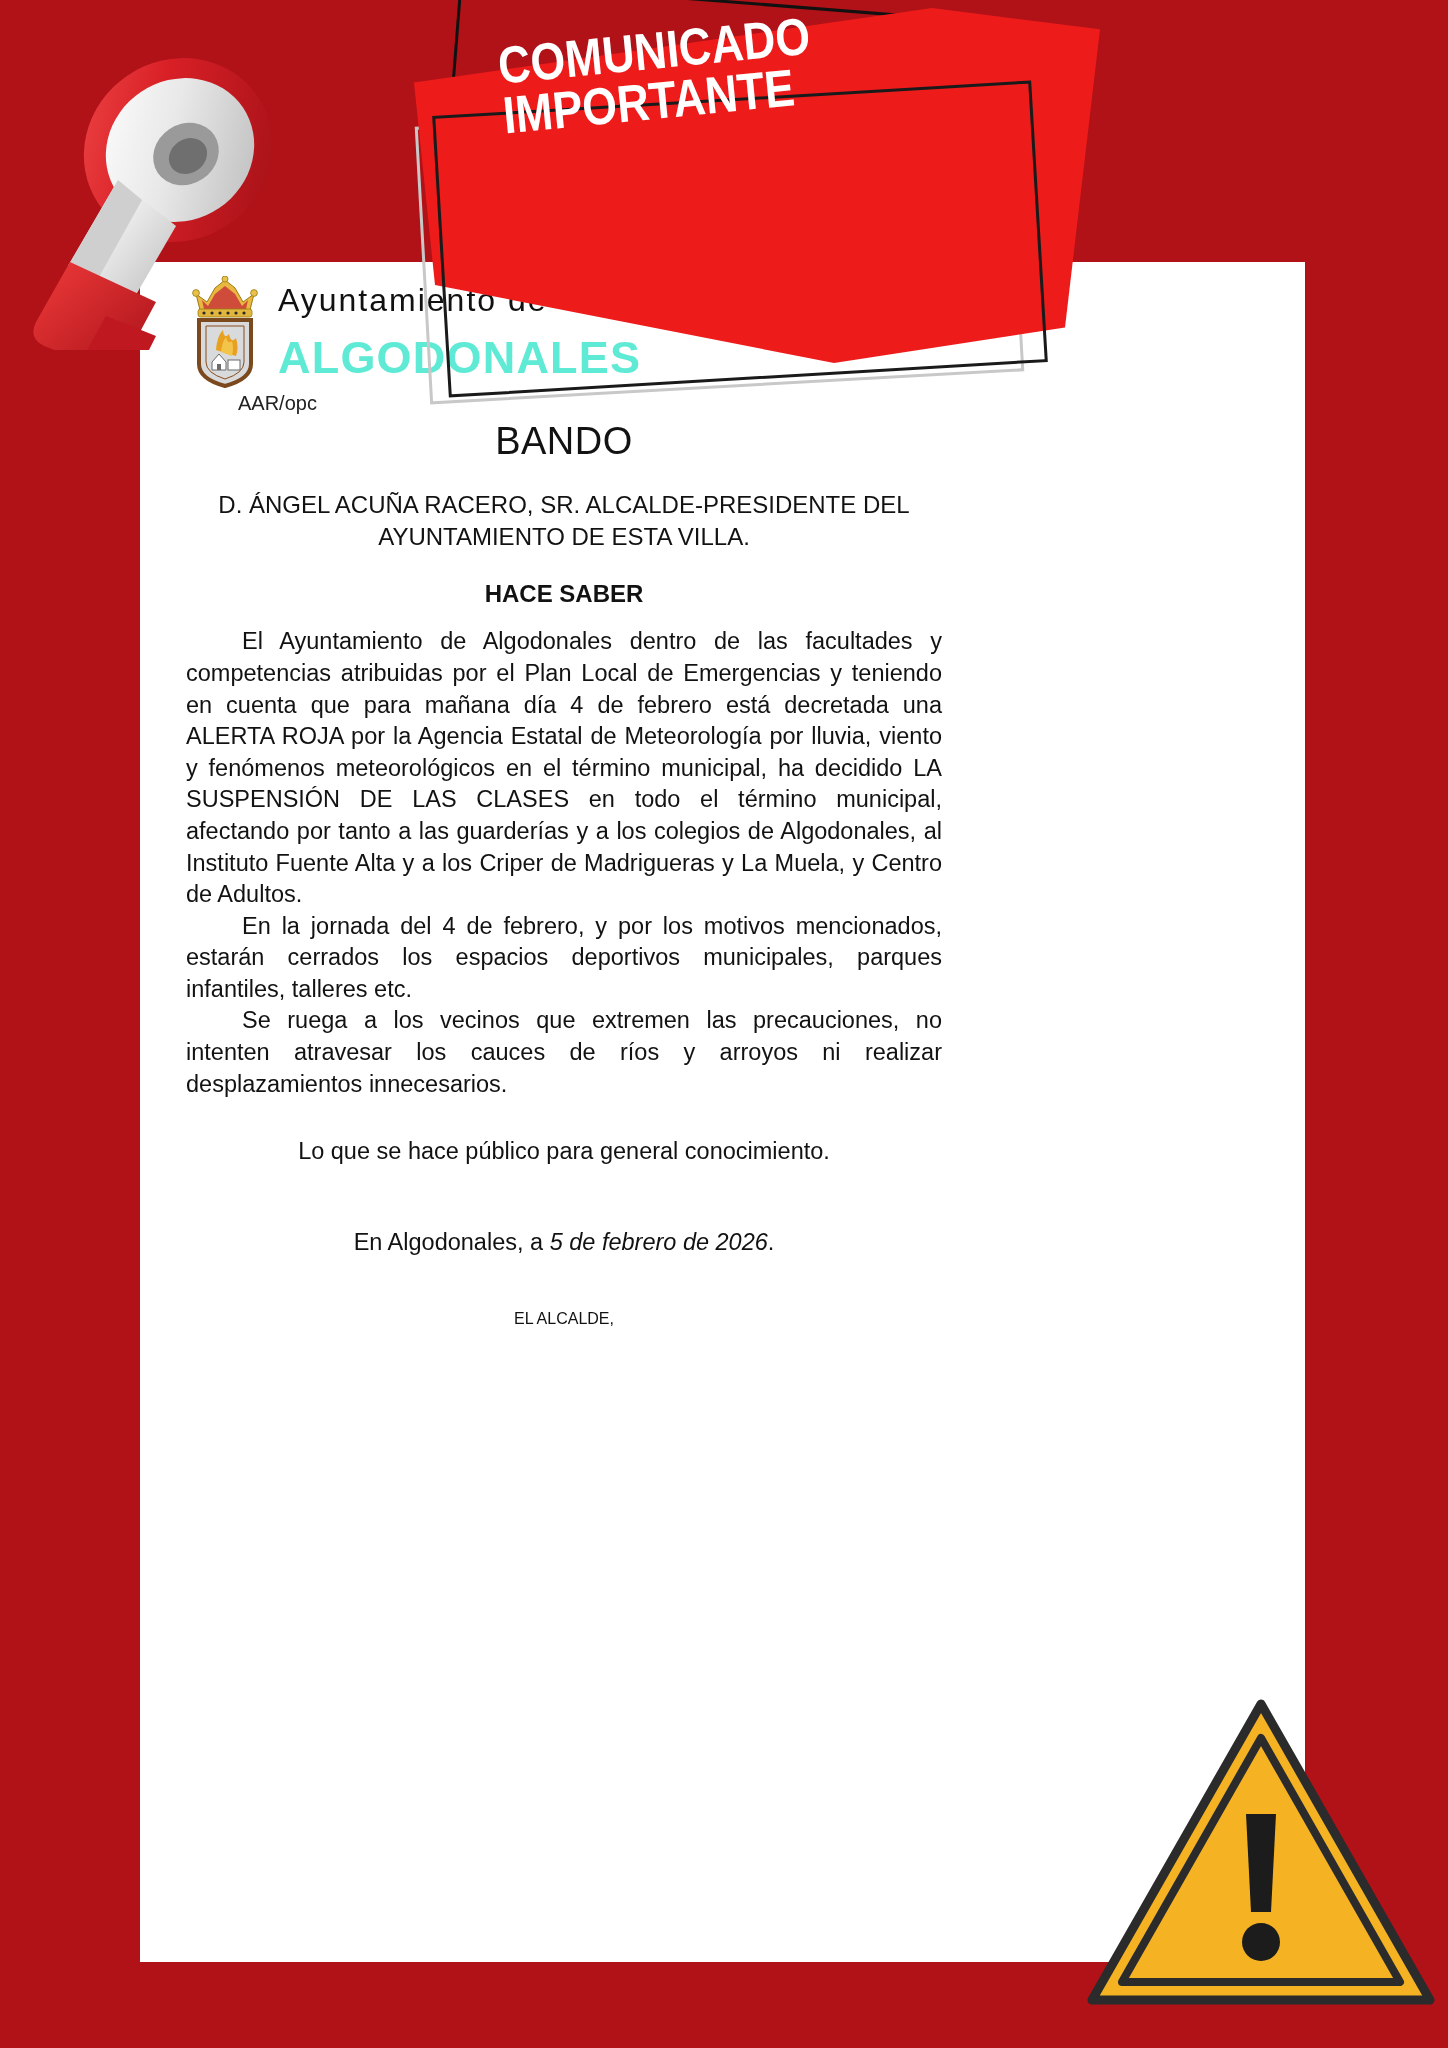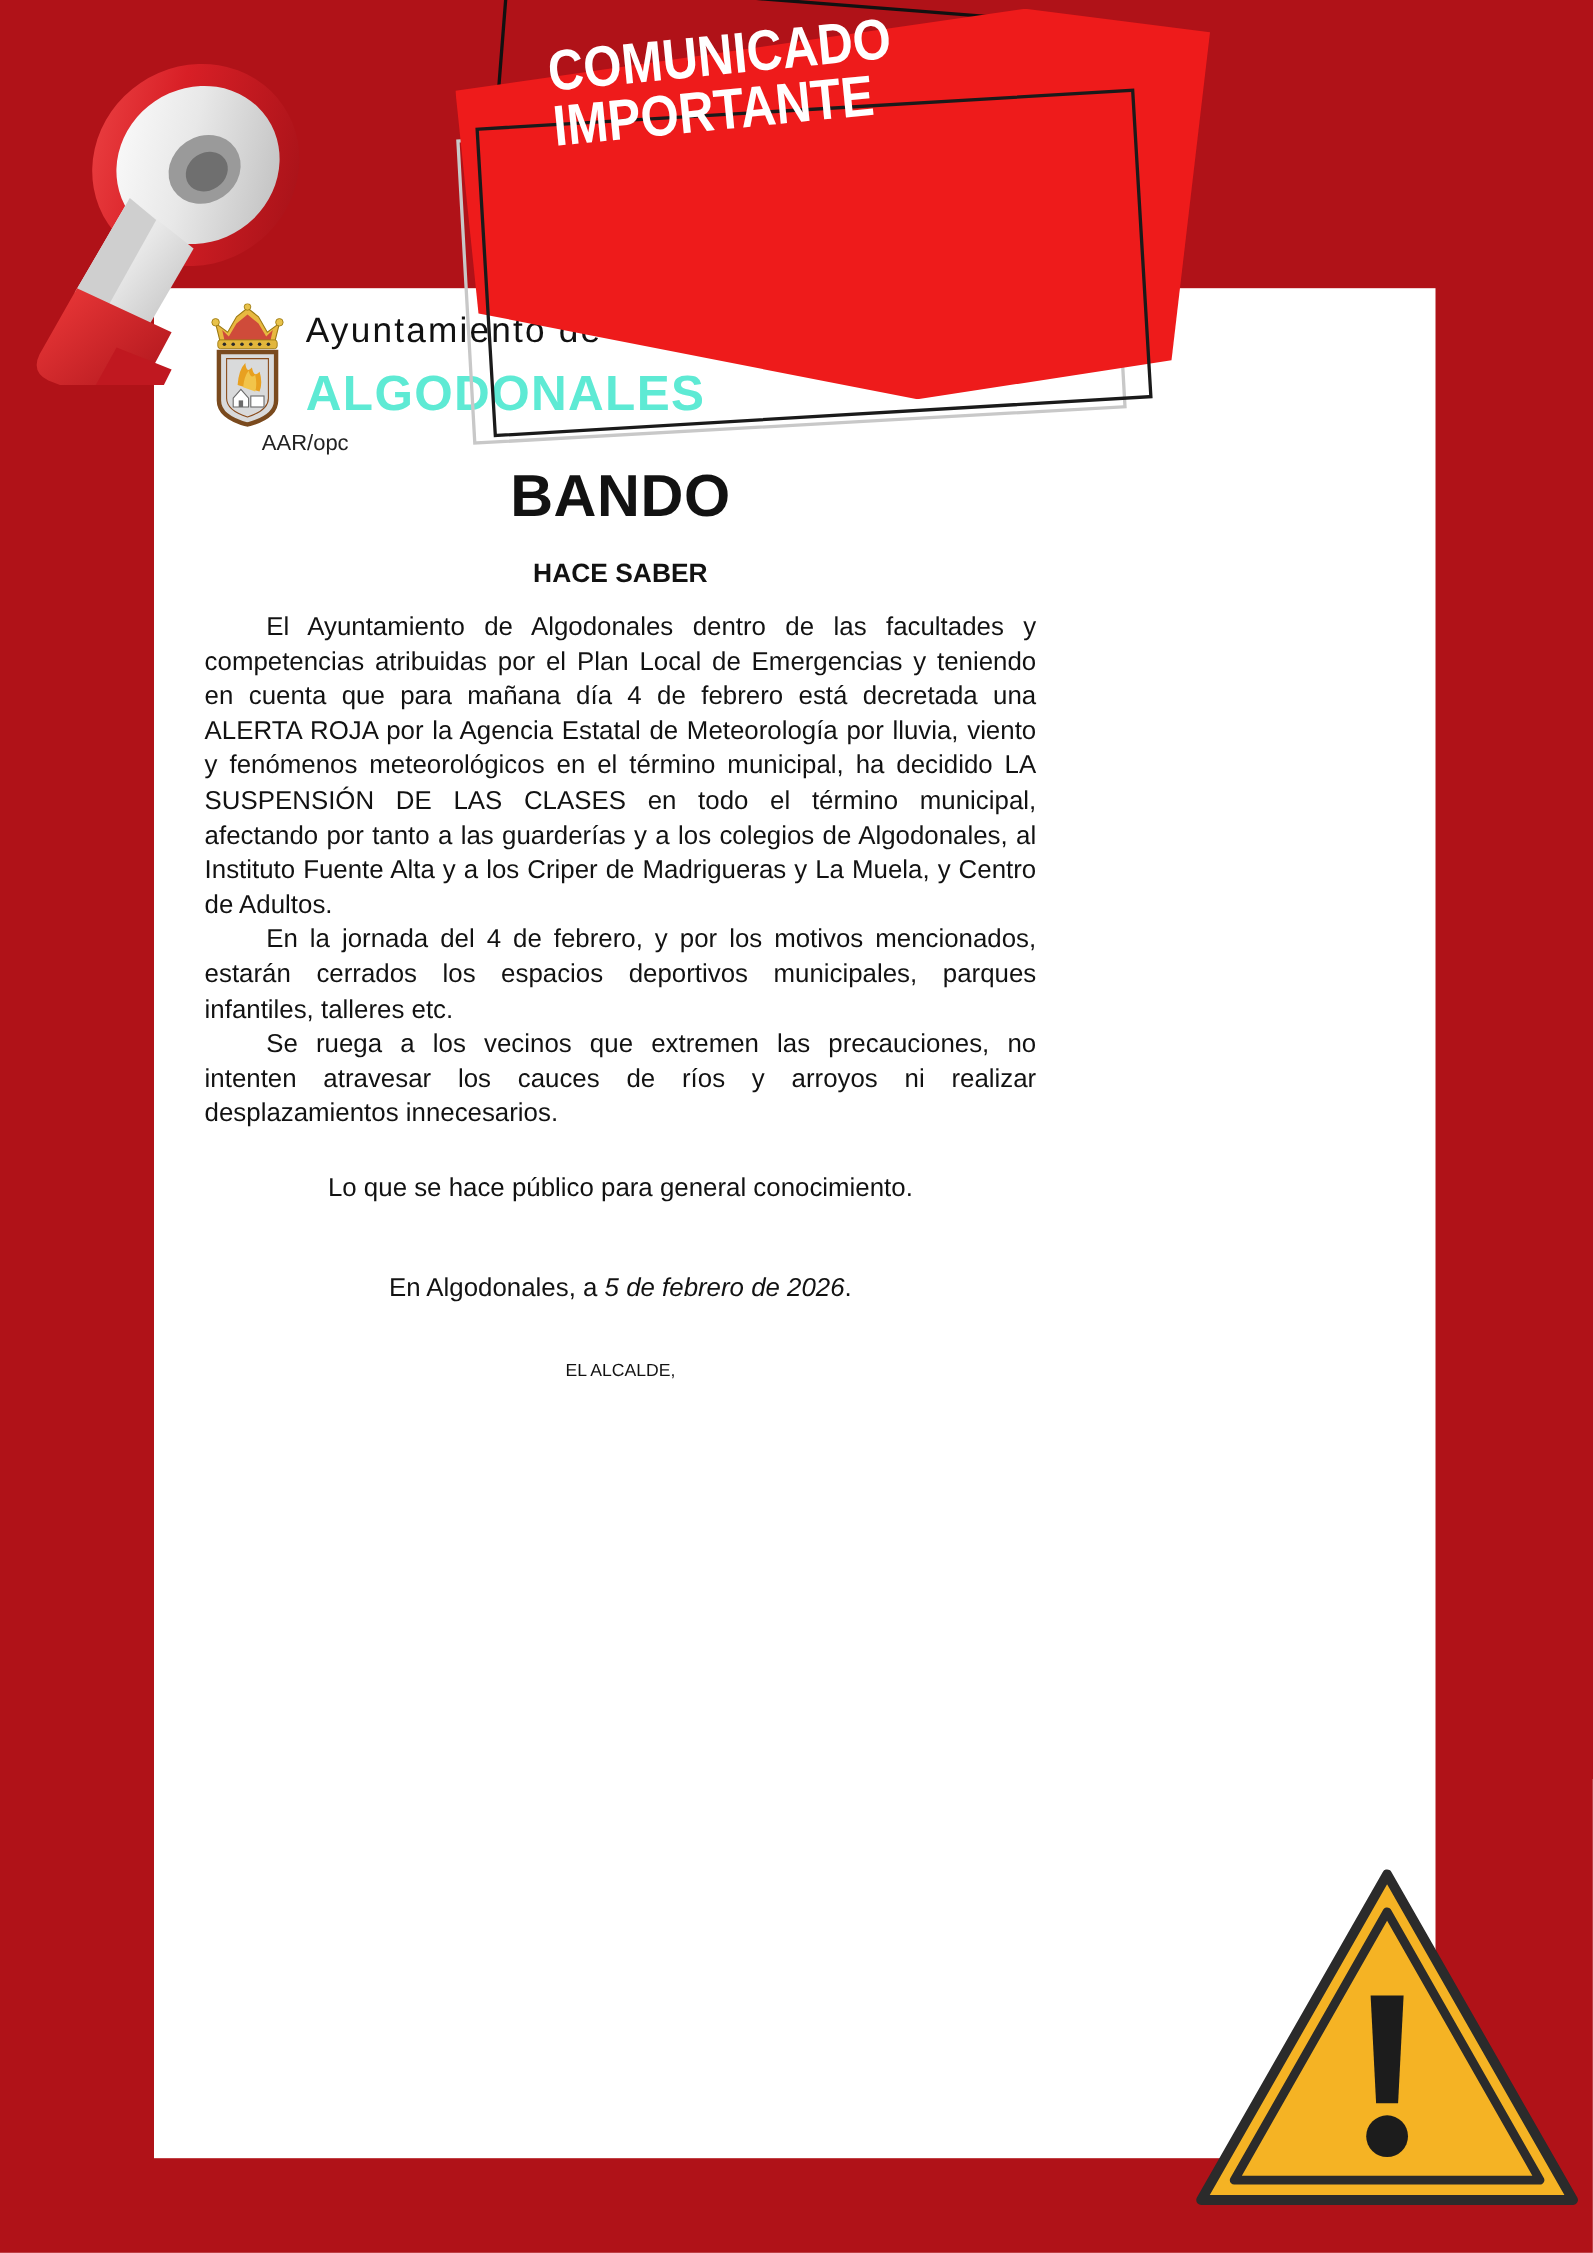--- a/index.html
+++ b/index.html
@@ -73,21 +73,21 @@
     font-family:"Liberation Sans", sans-serif;
     margin-left:48px;
   }
   
   .doc{
     position:absolute;left:186px;top:420px;width:756px;
     color:#121212;
     font-family:"Liberation Sans", sans-serif;
   }
   .title{
-    text-align:center;font-size:54px;font-weight:bold;letter-spacing:0.5px;
+    text-align:center;font-size:38px;font-weight:normal;letter-spacing:0.5px;
     margin:0 0 26px 0;
   }
   .subtitle{
     text-align:center;font-size:24px;line-height:1.32;margin:0 0 28px 0;
     padding:0 18px;
   }
   .section-head{
     text-align:center;font-size:24px;font-weight:bold;margin:0 0 18px 0;
   }
   p.body{
@@ -198,20 +198,21 @@
   <span class="logo-text">
     <span class="logo-line1">Ayuntamiento de</span>
     <span class="logo-line2">ALGODONALES</span>
   </span>
 </div>
 
 <div class="ref-code">AAR/opc</div>
 
 <div class="doc">
   <h1 class="title">BANDO</h1>
+  <div class="subtitle">D. ÁNGEL ACUÑA RACERO, SR. ALCALDE-PRESIDENTE DEL AYUNTAMIENTO DE ESTA VILLA.</div>
   <div class="section-head">HACE SABER</div>
   <p class="body">El Ayuntamiento de Algodonales dentro de las facultades y competencias atribuidas por el Plan Local de Emergencias y teniendo en cuenta que para mañana día 4 de febrero está decretada una ALERTA ROJA  por la Agencia Estatal de Meteorología por lluvia, viento y fenómenos meteorológicos en el término municipal, ha decidido LA SUSPENSIÓN DE LAS CLASES en todo el término municipal, afectando por tanto a las guarderías y a los colegios de Algodonales, al Instituto Fuente Alta y a los Criper de Madrigueras y La Muela, y Centro de Adultos.</p>
   <p class="body">En la jornada del 4 de febrero, y por los motivos mencionados, estarán cerrados los espacios deportivos municipales, parques infantiles, talleres etc.</p>
   <p class="body">Se ruega a los vecinos que extremen las precauciones, no intenten atravesar los cauces de ríos y arroyos ni realizar desplazamientos innecesarios.</p>
   <div class="closing">Lo que se hace público para general conocimiento.</div>
   <div class="place-date"><span>En Algodonales, a </span><em>5 de febrero de 2026</em><span>.</span></div>
   <div class="signer-role">EL ALCALDE,</div>
 </div>
 
 <div class="warning">

